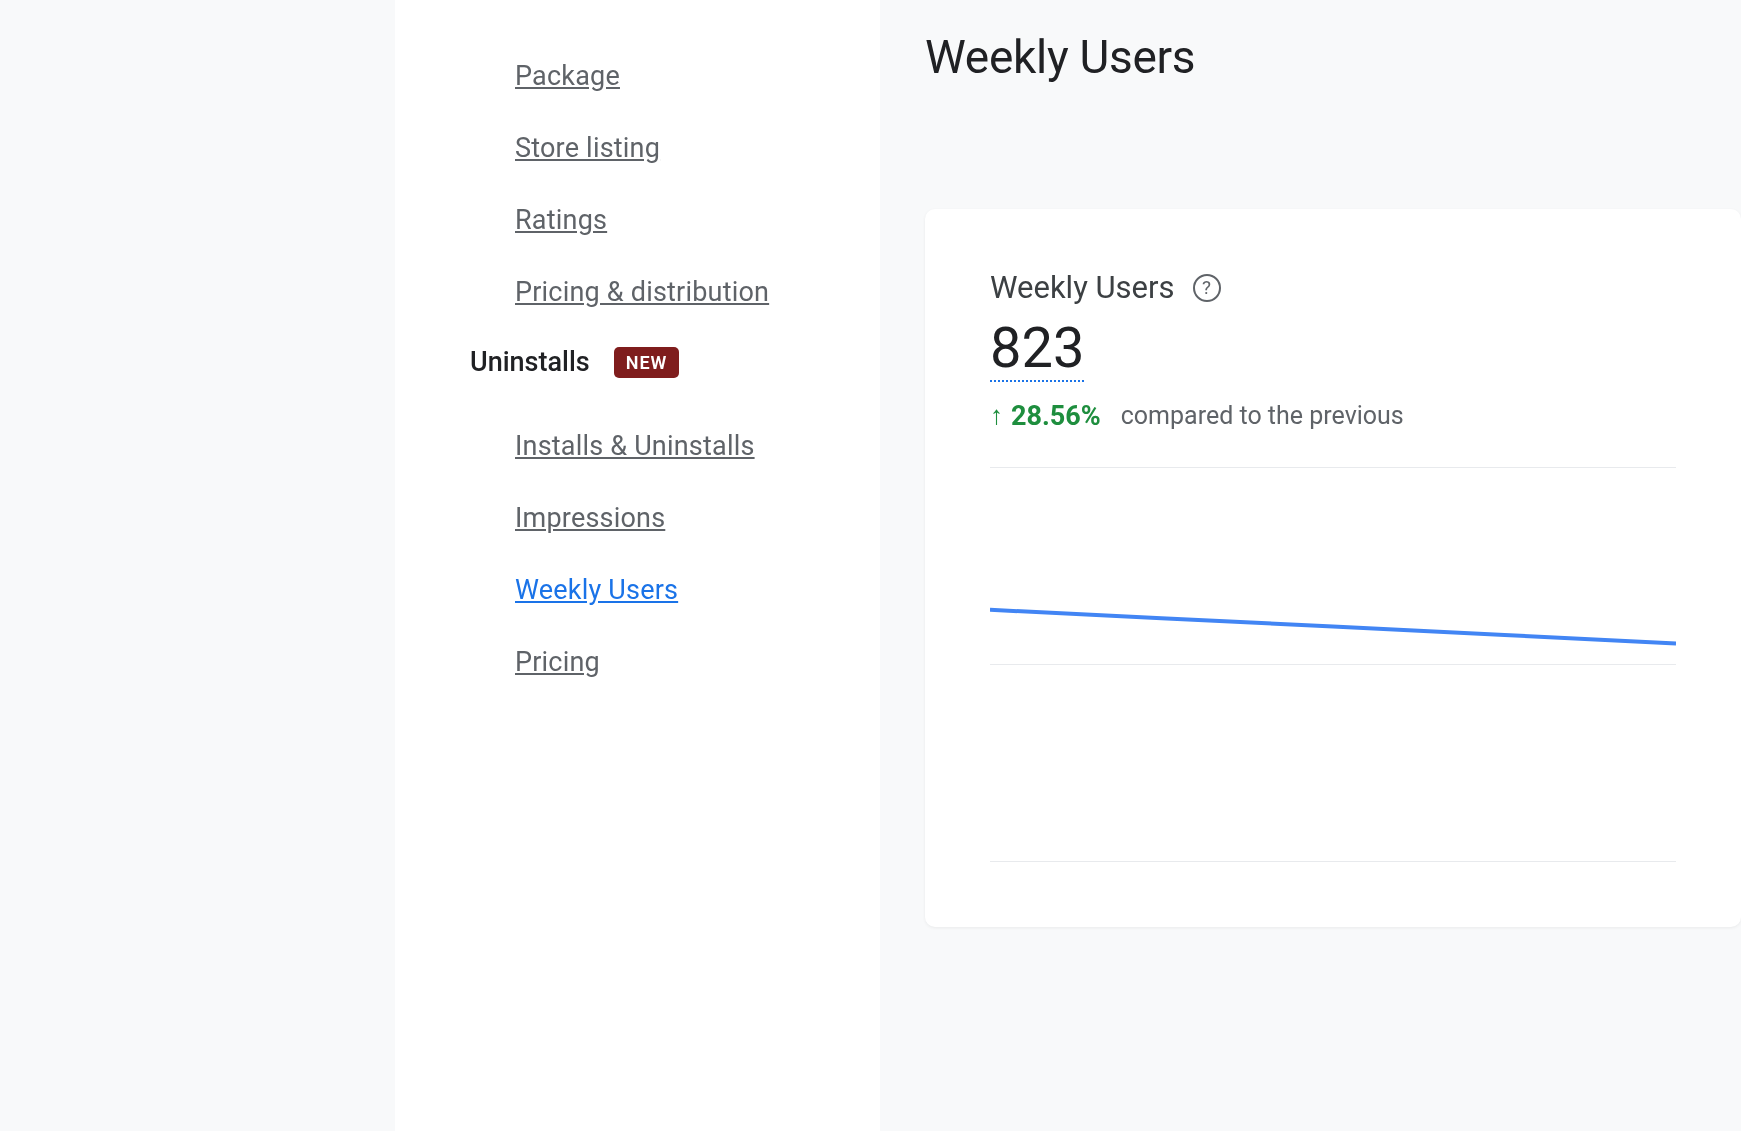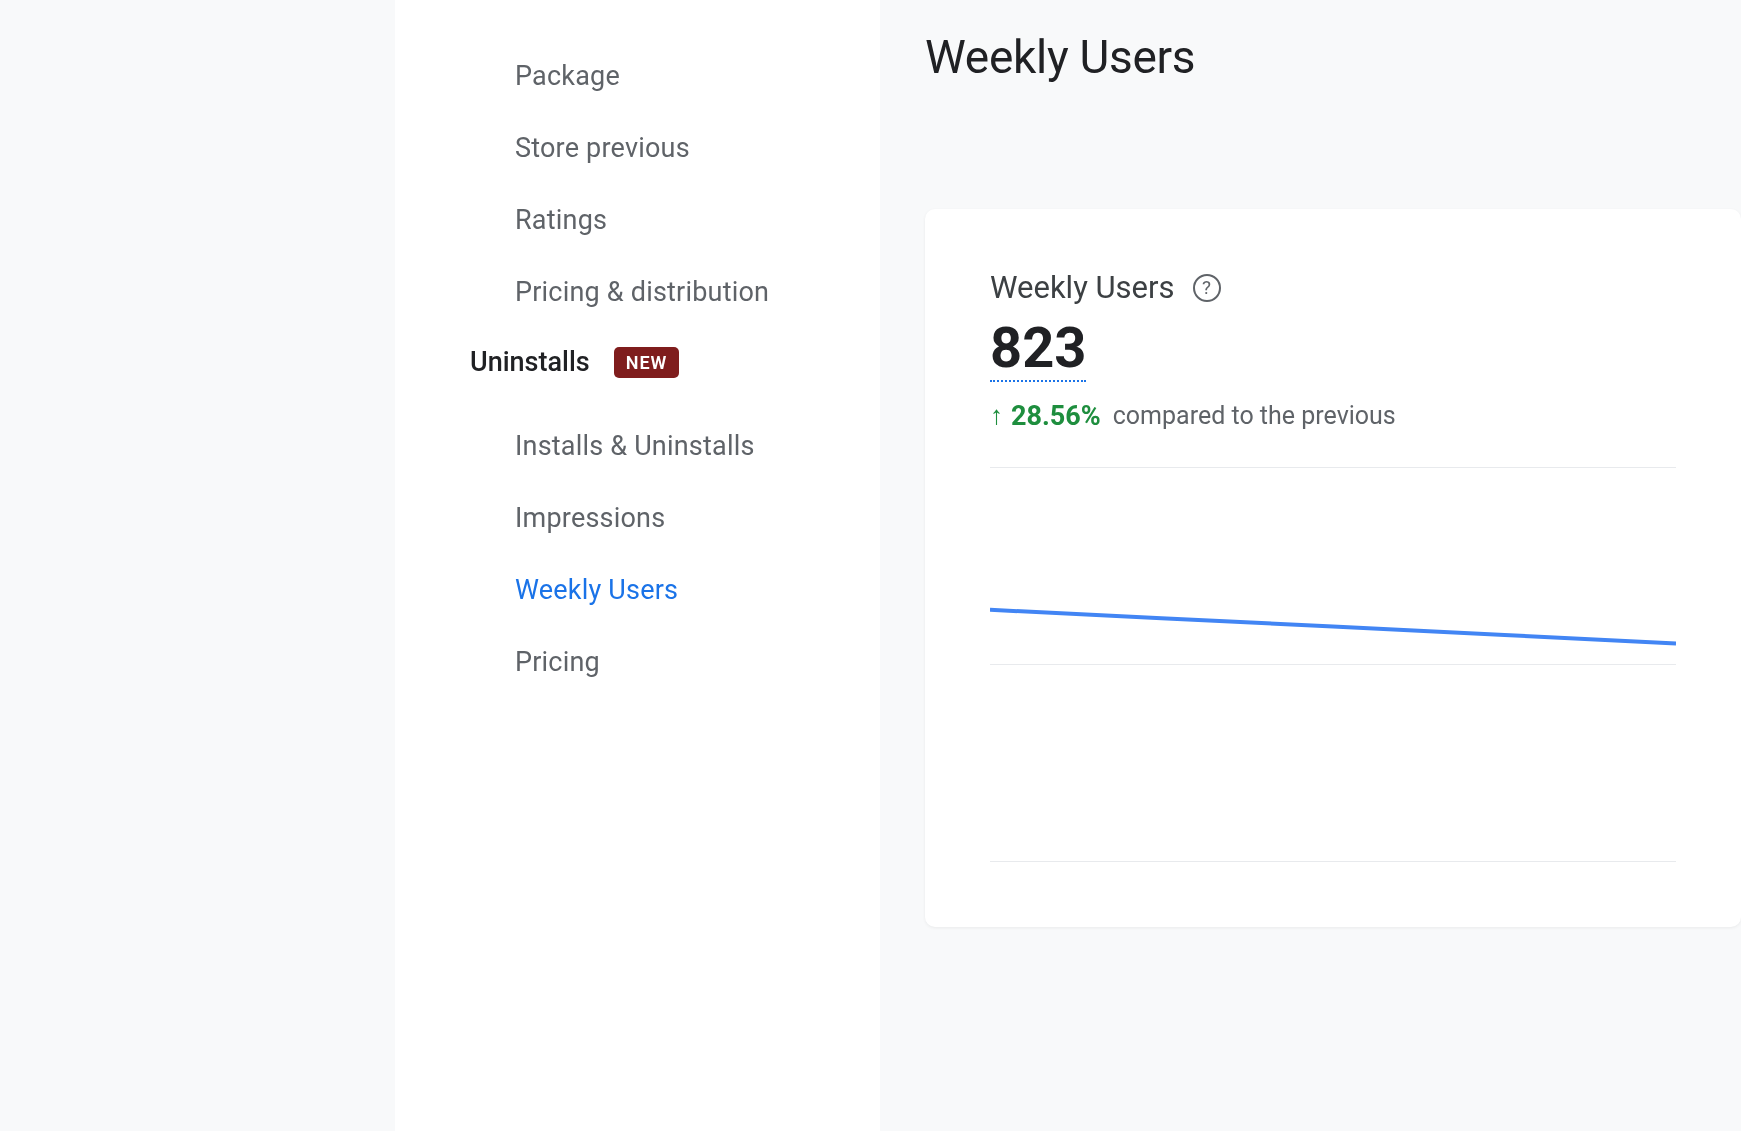--- a/index.html
+++ b/index.html
@@ -40,20 +40,21 @@
       gap: 24px;
     }
     
     .nav-item {
       font-size: 27px;
       font-weight: 400;
       color: #5f6368;
       padding: 20px 0 20px 45px;
       cursor: pointer;
       letter-spacing: 0.2px;
+      text-decoration: underline;
     }
     
     .nav-item.active {
       color: #1a73e8;
     }
     
     .section-spacer {
       height: 18px;
     }
     
@@ -110,21 +111,21 @@
       align-items: center;
       justify-content: center;
       color: #5f6368;
       font-size: 19px;
       font-weight: 400;
       cursor: pointer;
     }
     
     .metric-value {
       font-size: 56px;
-      font-weight: 700;
+      font-weight: 400;
       color: #202124;
       border-bottom: 2px dotted #1a73e8;
       display: inline-block;
       line-height: 1.1;
       margin-bottom: 18px;
     }
     
     .metric-change {
       display: flex;
       align-items: center;
@@ -140,21 +141,21 @@
     .change-percent {
       color: #1e8e3e;
       font-size: 27px;
       font-weight: 700;
     }
     
     .change-label {
       color: #5f6368;
       font-size: 25px;
       font-weight: 400;
-      margin-left: 4px;
+      margin-left: 12px;
     }
     
     .chart-area {
       position: relative;
       height: 420px;
       margin-top: 10px;
     }
     
     .gridline {
       position: absolute;
@@ -181,21 +182,21 @@
 </head>
 <body>
 
 <div class="left-spacer"></div>
 
 <nav class="sidebar">
   <div class="nav-item">
     <span>Package</span>
   </div>
   <div class="nav-item">
-    <span>Store previous</span>
+    <span>Store listing</span>
   </div>
   <div class="nav-item">
     <span>Ratings</span>
   </div>
   <div class="nav-item">
     <span>Pricing &amp; distribution</span>
   </div>
 
   <div class="section-spacer"></div>
 

